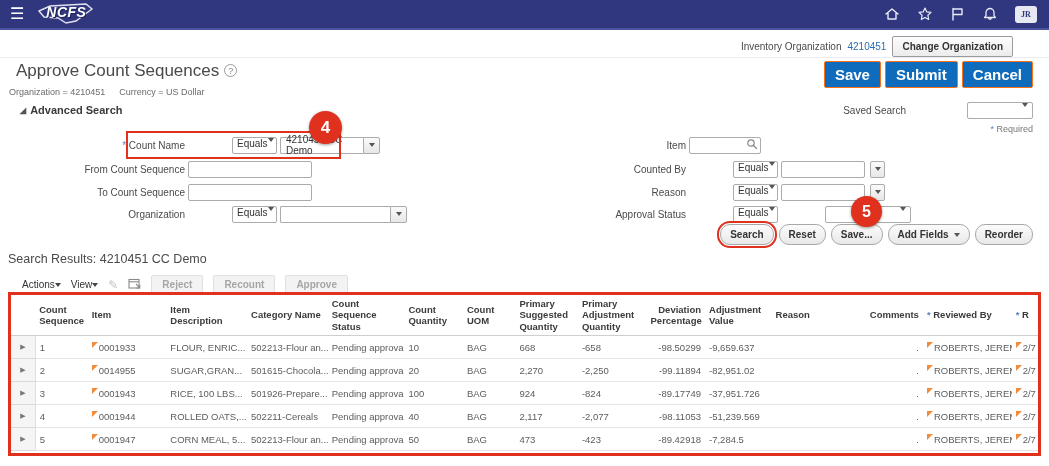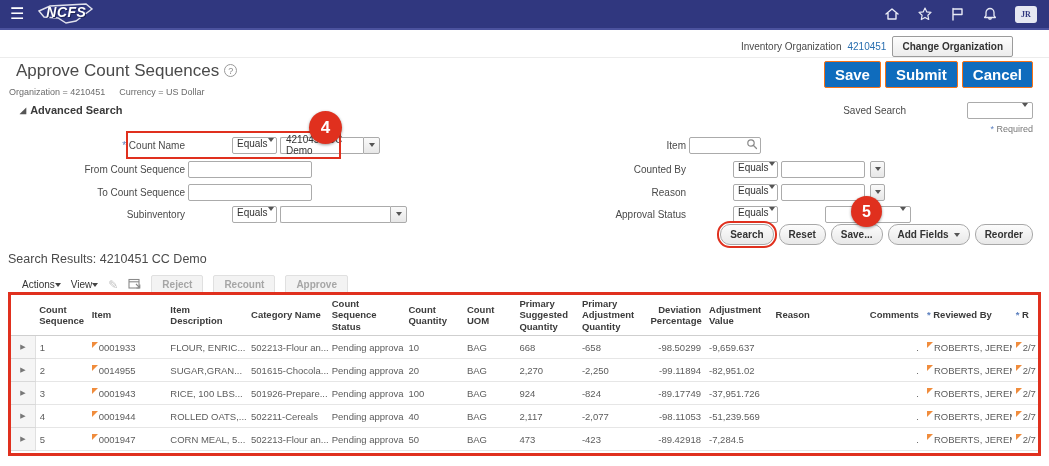--- a/index.html
+++ b/index.html
@@ -198,21 +198,21 @@
   </div>
   <div class="form-row" style="top:160px; left:0;">
     <span class="flabel left-col">From Count Sequence</span>
     <input class="text-input" style="width: 124px;" value="">
   </div>
   <div class="form-row" style="top:183px; left:0;">
     <span class="flabel left-col">To Count Sequence</span>
     <input class="text-input" style="width: 124px;" value="">
   </div>
   <div class="form-row" style="top:205px; left:0;">
-    <span class="flabel left-col">Subinventory</span>
+    <span class="flabel left-col">Organization</span>
     <div class="fake-select" style="width:45px;">
         <span>Equals</span>
         <span class="tri-down"></span>
       </div>
     <div class="combo">
       <span class="combo-text" style="width:110px;"></span>
       <span class="combo-btn">
           <span class="tri-down"></span>
         </span>
     </div>

